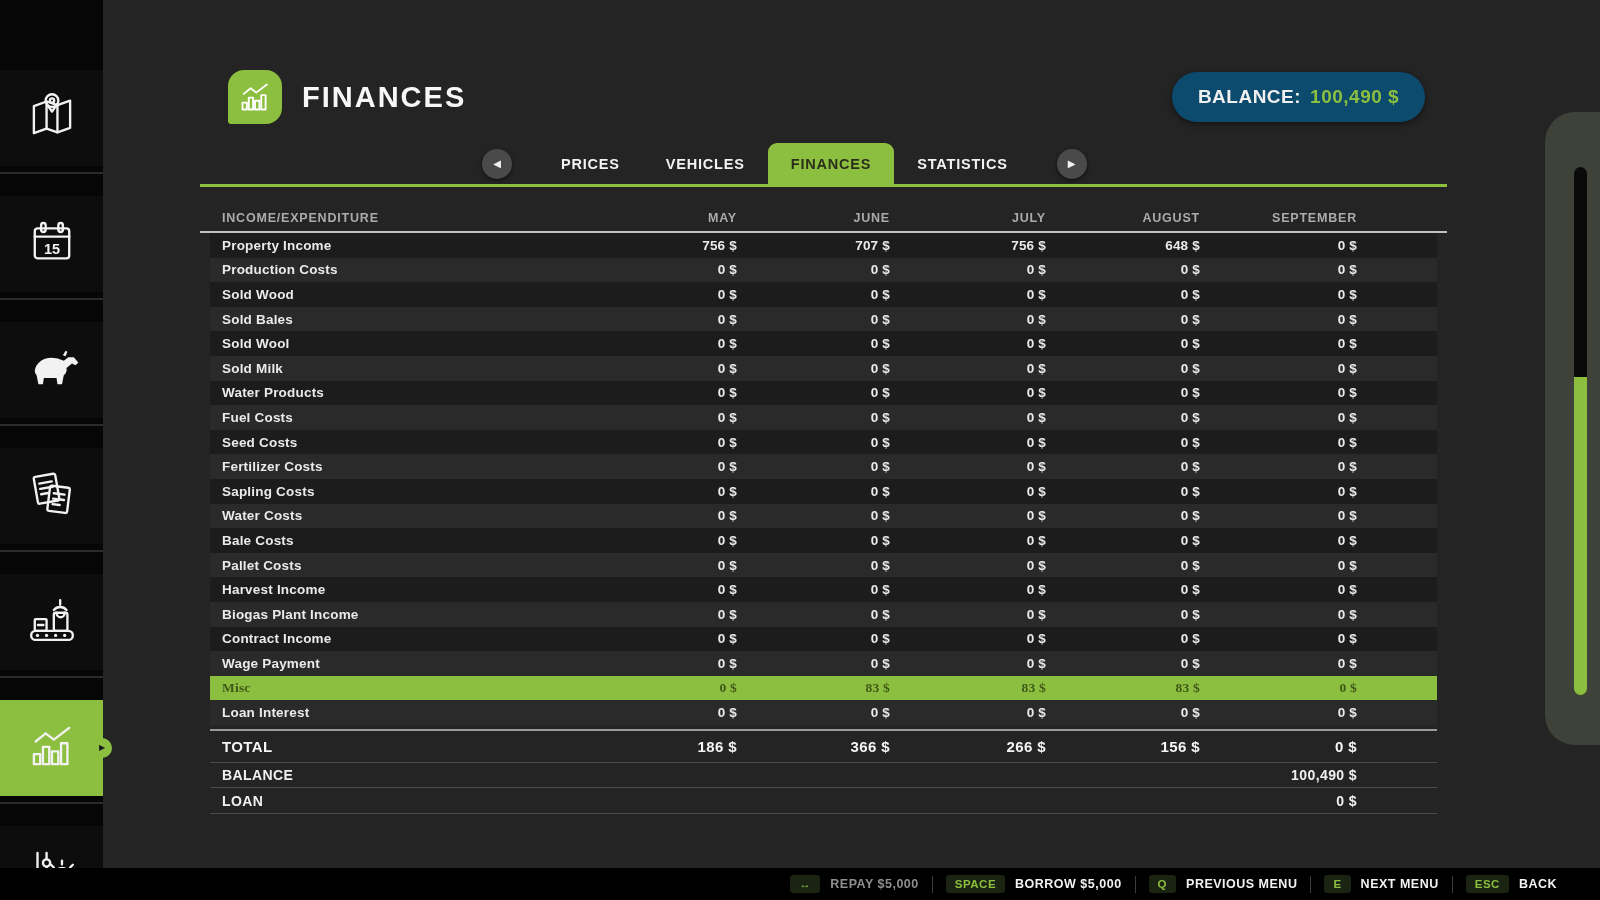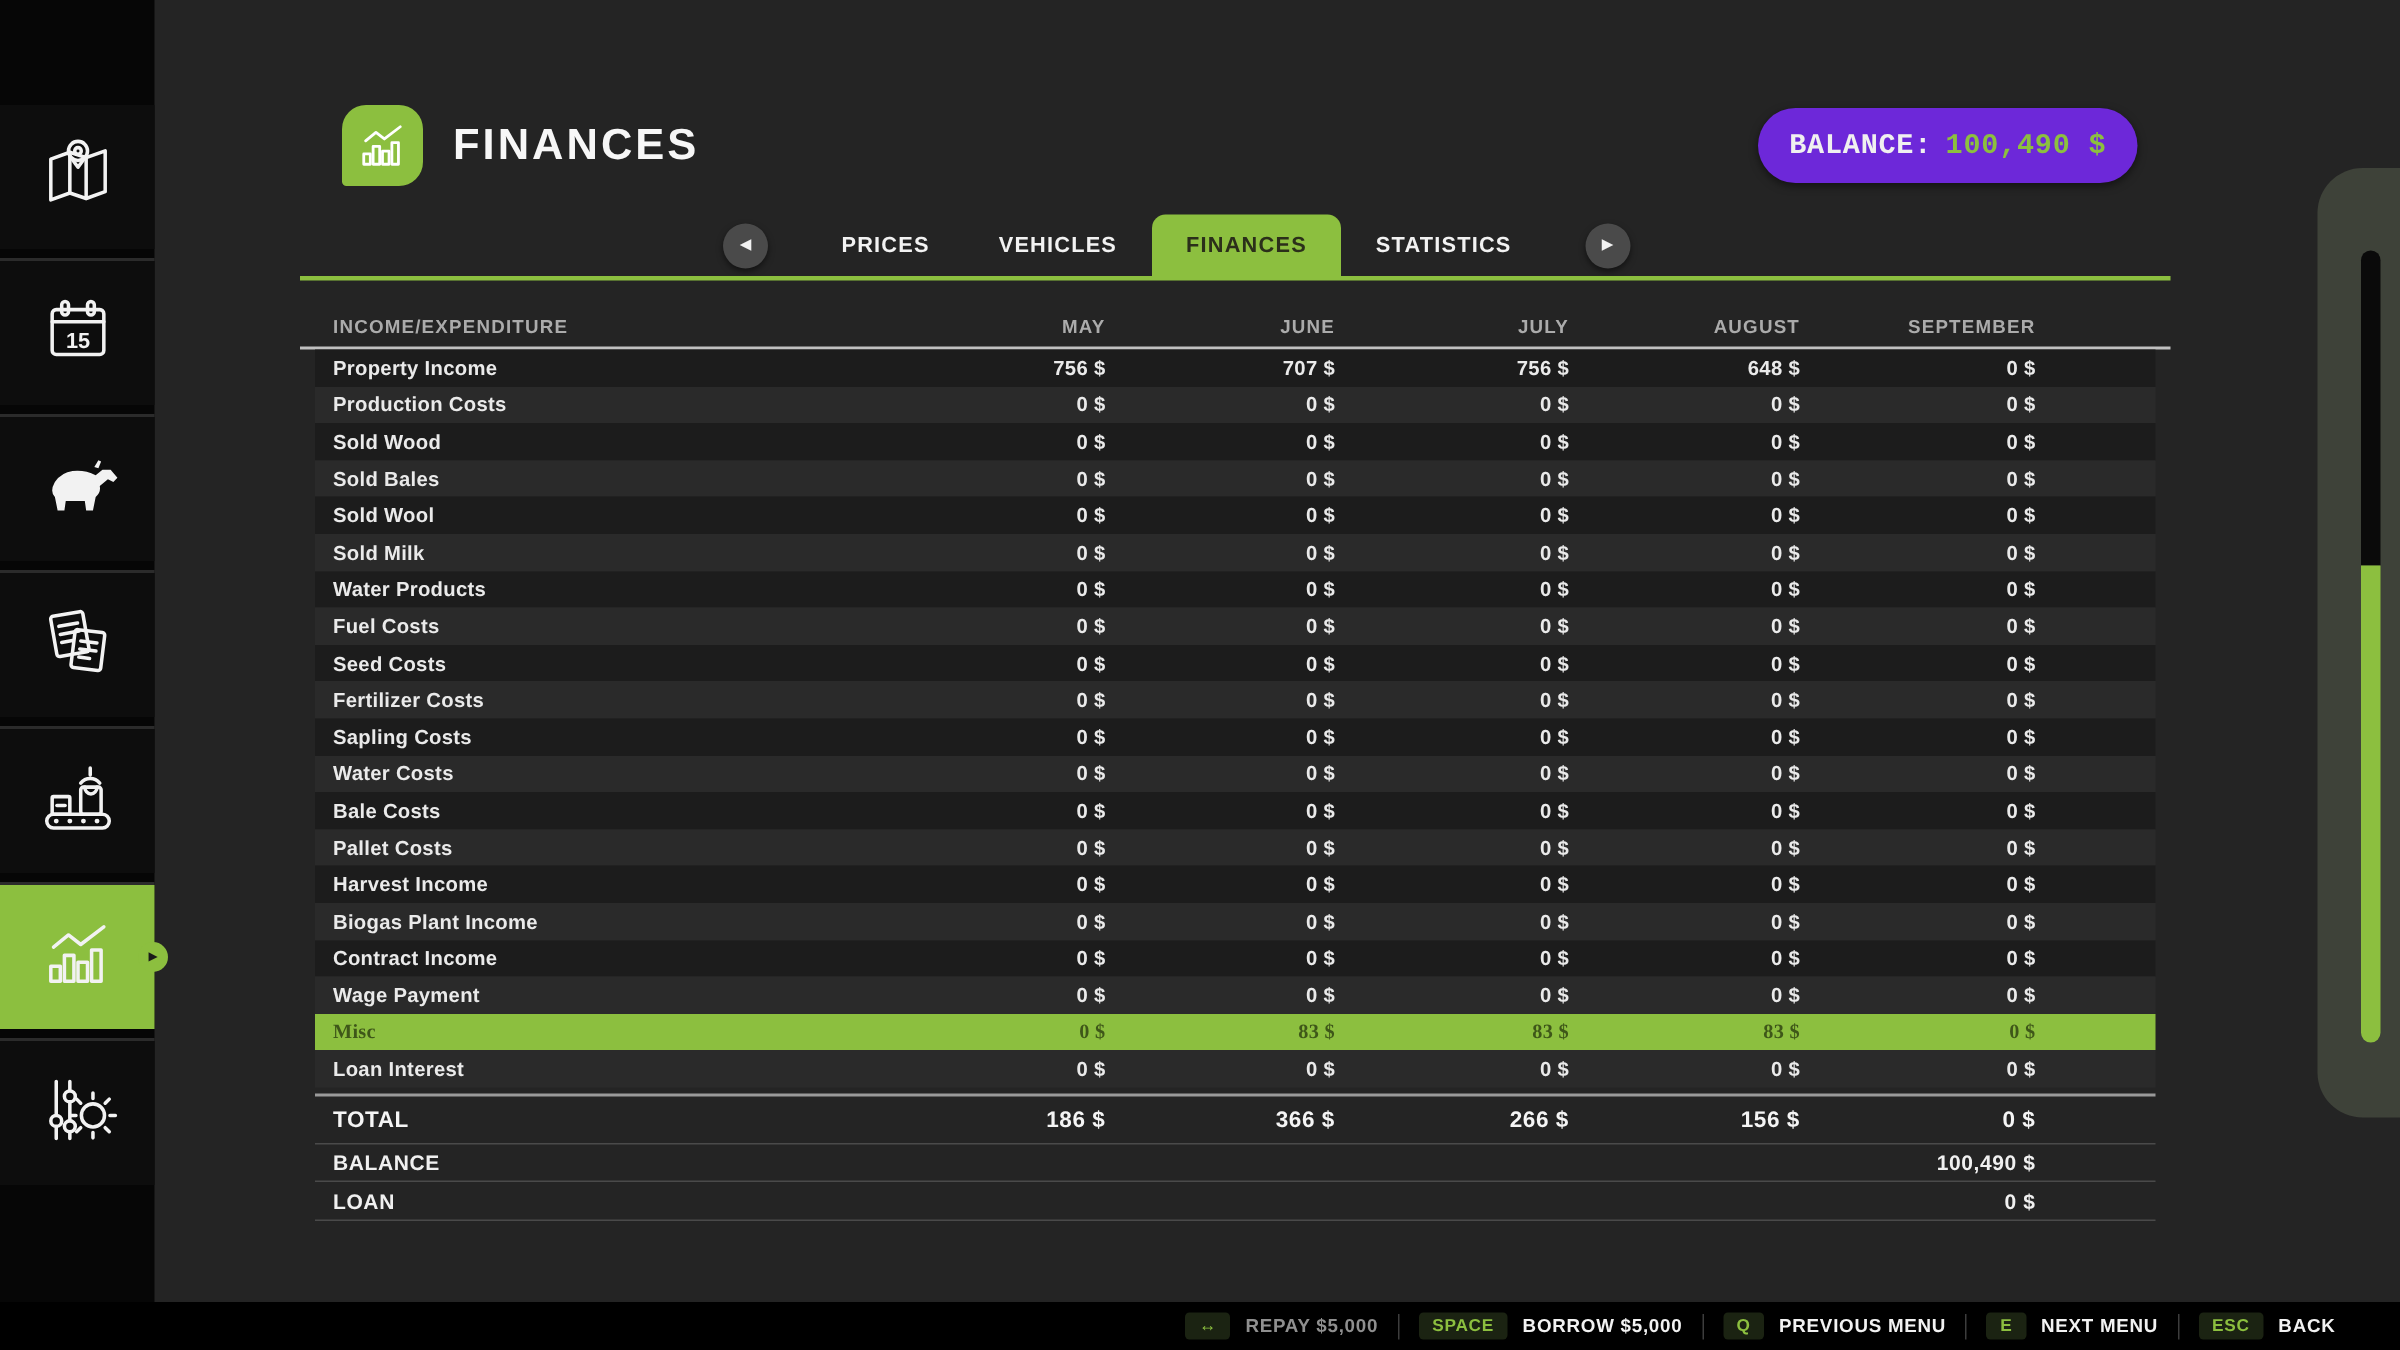--- a/index.html
+++ b/index.html
@@ -3,41 +3,41 @@
 <meta charset="utf-8">
 <style>
   * { margin:0; padding:0; box-sizing:border-box; }
   html,body { width:1600px; height:900px; overflow:hidden; background:#000; }
   body { font-family:"Liberation Sans", sans-serif; }
   .screen { position:relative; width:1600px; height:900px; background:#242424; overflow:hidden; }
 
   
   .sidebar { position:absolute; left:0; top:0; width:103px; height:868px; background:#060606; }
   .side-item { position:relative; width:103px; height:96px; margin-bottom:6px; background:#0d0d0d;
-               display:flex; align-items:center; justify-content:center; cursor:pointer; }
+               display:flex; align-items:center; justify-content:center; cursor:pointer;margin-top:22px; }
   .side-item:first-child { margin-top:70px; }
   .side-item svg { width:58px; height:58px; stroke:#f2f2f2; fill:none; stroke-width:2.6;
                    stroke-linecap:round; stroke-linejoin:round; }
   .side-item.active { background:#8CBF3F; }
   .side-sep { height:2px; background:#2b2b2b; margin:0; }
   .active-notch { position:absolute; right:-9px; top:50%; transform:translateY(-50%);
                   width:20px; height:20px; border-radius:50%; background:#8CBF3F;
                   color:#1a1a1a; font-size:8px; line-height:20px; text-align:center; }
 
   
   .page-header { position:absolute; left:228px; top:70px; display:flex; align-items:center; }
   .title-icon { width:54px; height:54px; background:#8CBF3F; border-radius:16px 16px 16px 3px;
                 display:flex; align-items:center; justify-content:center; }
   .title-icon svg { width:40px; height:40px; stroke:#fff; fill:none; stroke-width:3;
                     stroke-linecap:round; stroke-linejoin:round; }
   .page-title { margin-left:20px; color:#f7f7f7; font-size:29px; font-weight:700; letter-spacing:2px; }
 
   .balance-pill { position:absolute; left:1172px; top:72px; width:253px; height:50px;
-                  background:#6d28d9; border-radius:25px; display:flex; align-items:center;
-                  justify-content:center; gap:9px; box-shadow:0 2px 6px rgba(0,0,0,.5);font-family:Liberation Mono, monospace; }
+                  background:#0c4a6e; border-radius:25px; display:flex; align-items:center;
+                  justify-content:center; gap:9px; box-shadow:0 2px 6px rgba(0,0,0,.5); }
   .balance-pill .lbl { color:#f0f0f0; font-size:19px; font-weight:700; letter-spacing:.5px; }
   .balance-pill .val { color:#8CBF3F; font-size:19px; font-weight:700; letter-spacing:.5px; }
 
   
   .tabbar { position:absolute; left:482px; top:143px; height:42px; display:flex; align-items:center; }
   .tab-arrow { width:30px; height:30px; border-radius:50%; background:#4a4a4a; border:none;
                color:#f2f2f2; font-size:10px; cursor:pointer; line-height:30px; text-align:center;
                box-shadow:0 2px 4px rgba(0,0,0,.5); }
   .tab-arrow.left { margin-right:26px; }
   .tab-arrow.right { margin-left:26px; }

